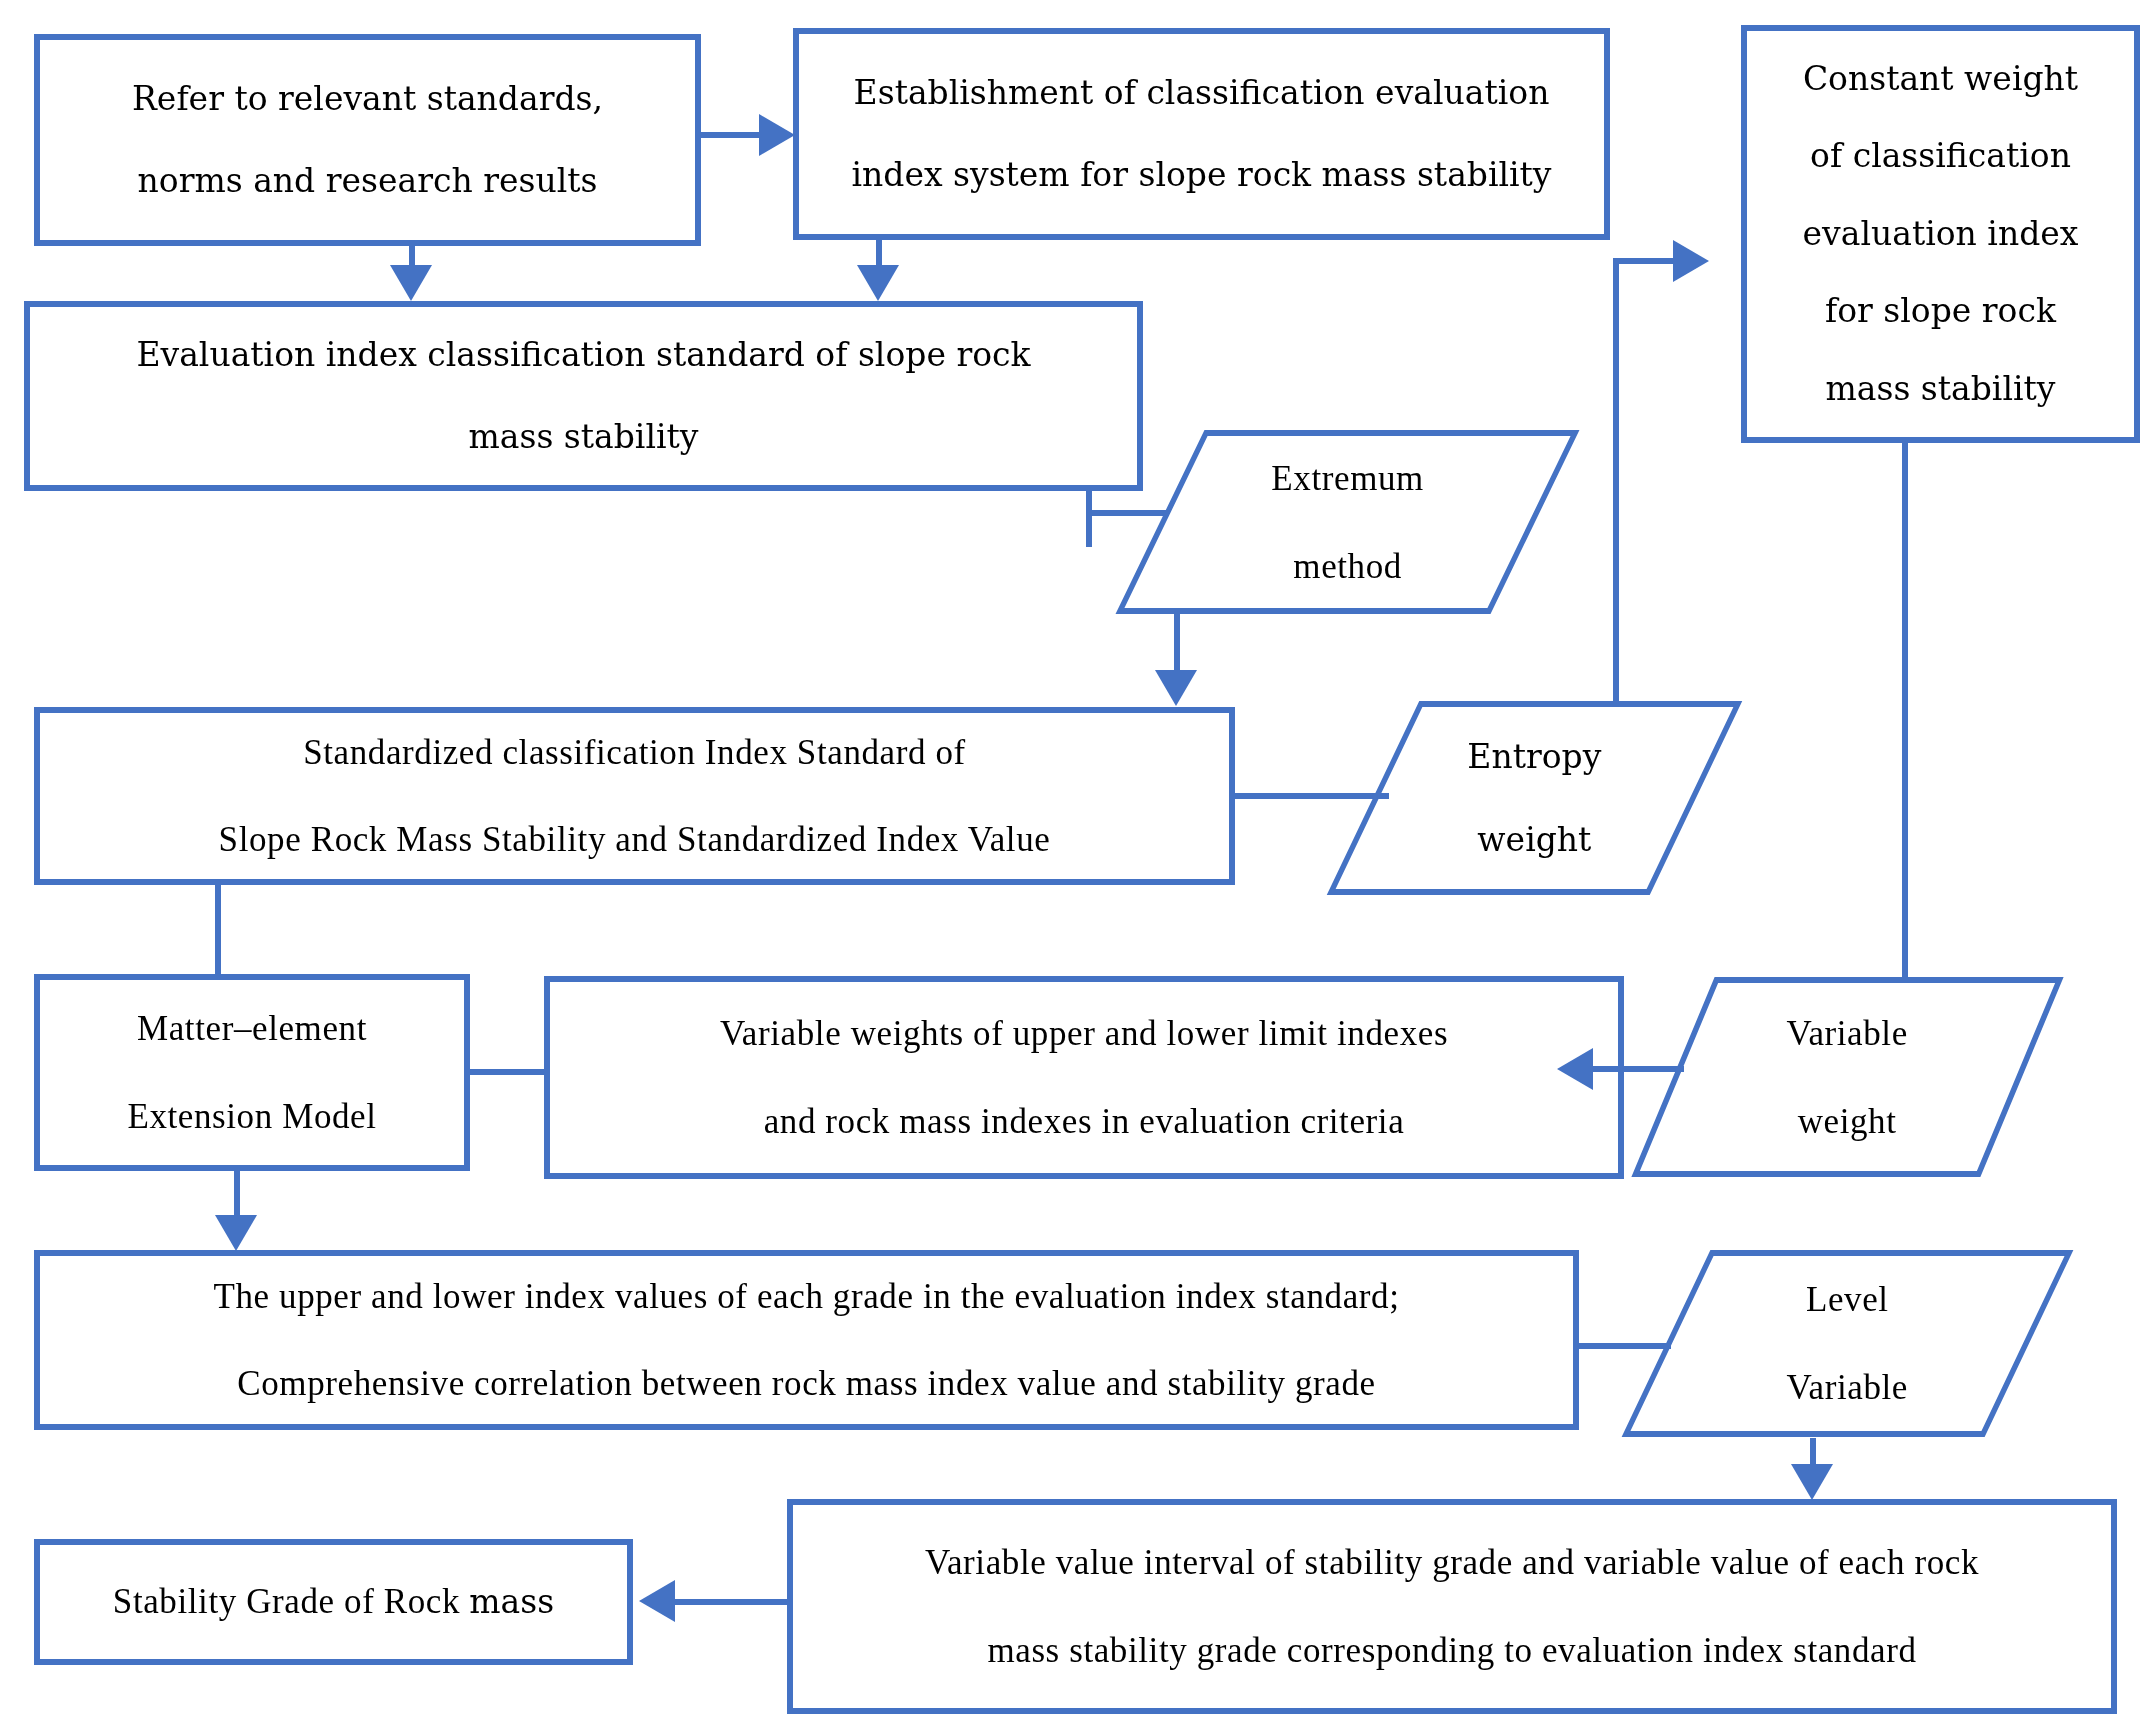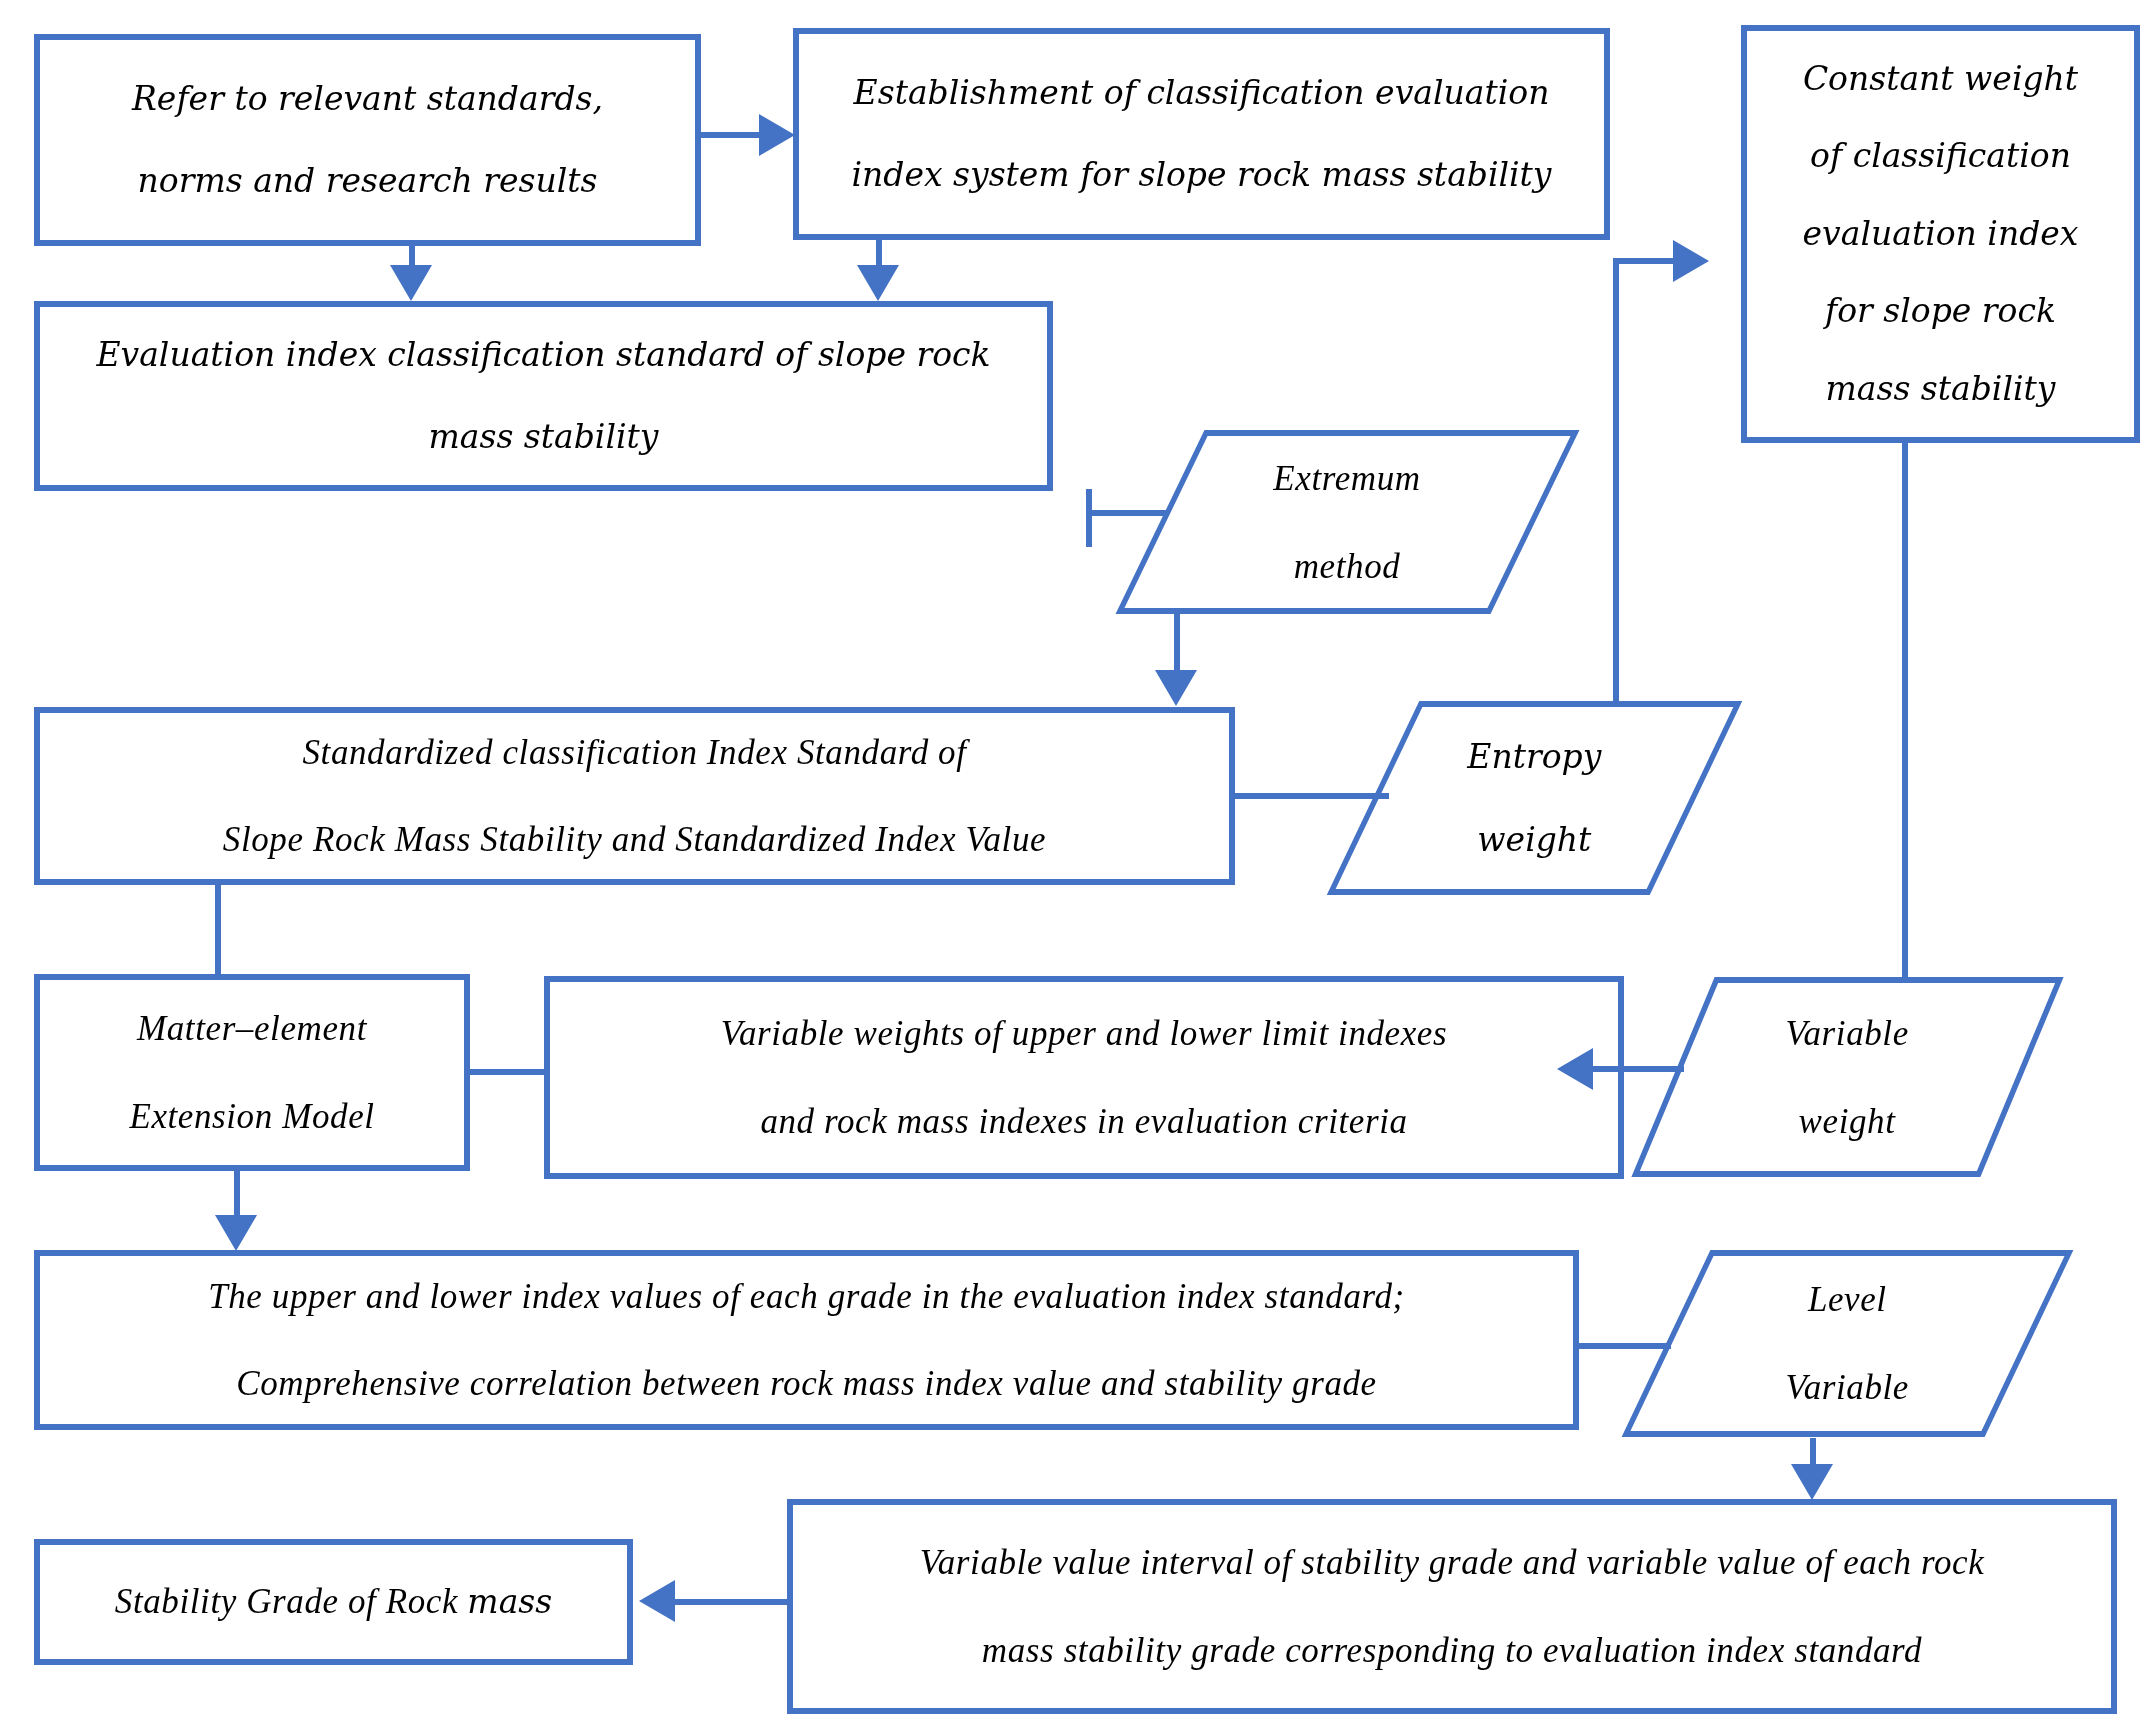--- a/index.html
+++ b/index.html
@@ -1,20 +1,19 @@
 <!DOCTYPE html>
 <html style="--accent: #4472C4; --ink: #000000; --bg: #ffffff;font-size:9.8px"><head>
 <meta charset="utf-8">
 <style>
   :root { --accent:#4472C4; --ink:#000000; --bg:#ffffff; }
   html,body { margin:0; padding:0; background:var(--bg); }
   #canvas {
     position:relative; width:2151px; height:1728px; background:var(--bg);
     overflow:hidden;
-    font-style:italic;
   }
   .node {
     position:absolute; box-sizing:border-box;
     border:6.1px solid var(--accent); background:var(--bg);
     display:flex; align-items:center; justify-content:center;
     text-align:center; color:var(--ink);
   }
   .lbl { white-space:pre-line; line-height:2.5; display:block; padding:0 8.6px; }
   .fontB .lbl { font-family:"DejaVu Serif", serif; font-size:33px; }
   .fontA .lbl { font-family:"Liberation Serif", serif; font-size:35px; letter-spacing:0.6px; }
@@ -44,21 +43,21 @@
   </div>
 
   <div class="node fontB n-constant" style="left:1741px;top:24.6px;width:399px;height:418px">
     <span class="lbl">Constant weight
 of classification
 evaluation index
 for slope rock
 mass stability</span>
   </div>
 
-  <div class="node fontB" style="left:34px;top:301px;width:1019px;height:190px">
+  <div class="node fontB" style="left:24px;top:301px;width:1119px;height:190px">
     <span class="lbl">Evaluation index classification standard of slope rock
 mass stability</span>
   </div>
 
 
   <div class="node fontA" style="left:34px;top:707px;width:1201px;height:178px">
     <span class="lbl">Standardized classification Index Standard of
 Slope Rock Mass Stability and Standardized Index Value</span>
   </div>
 

